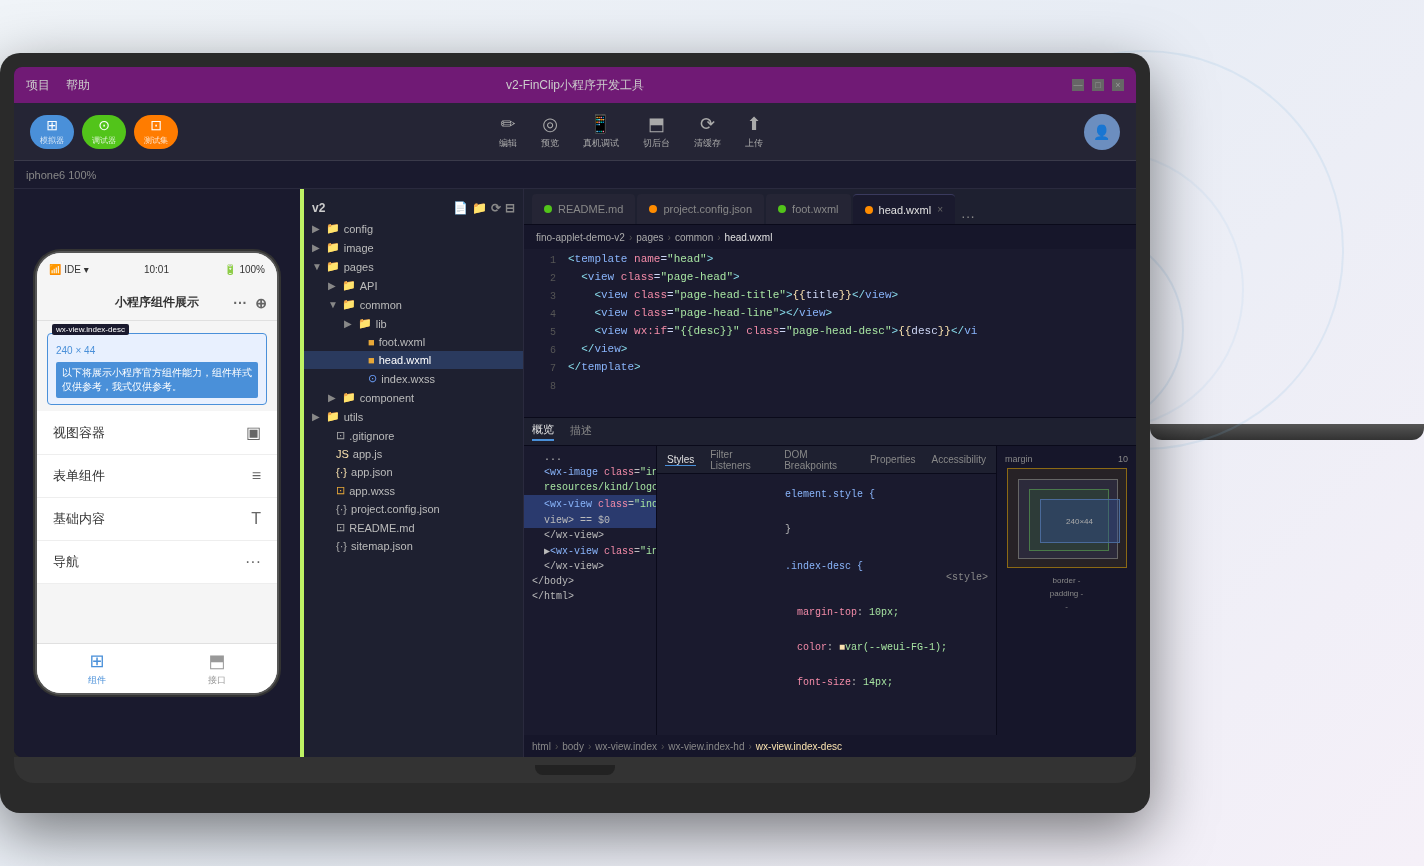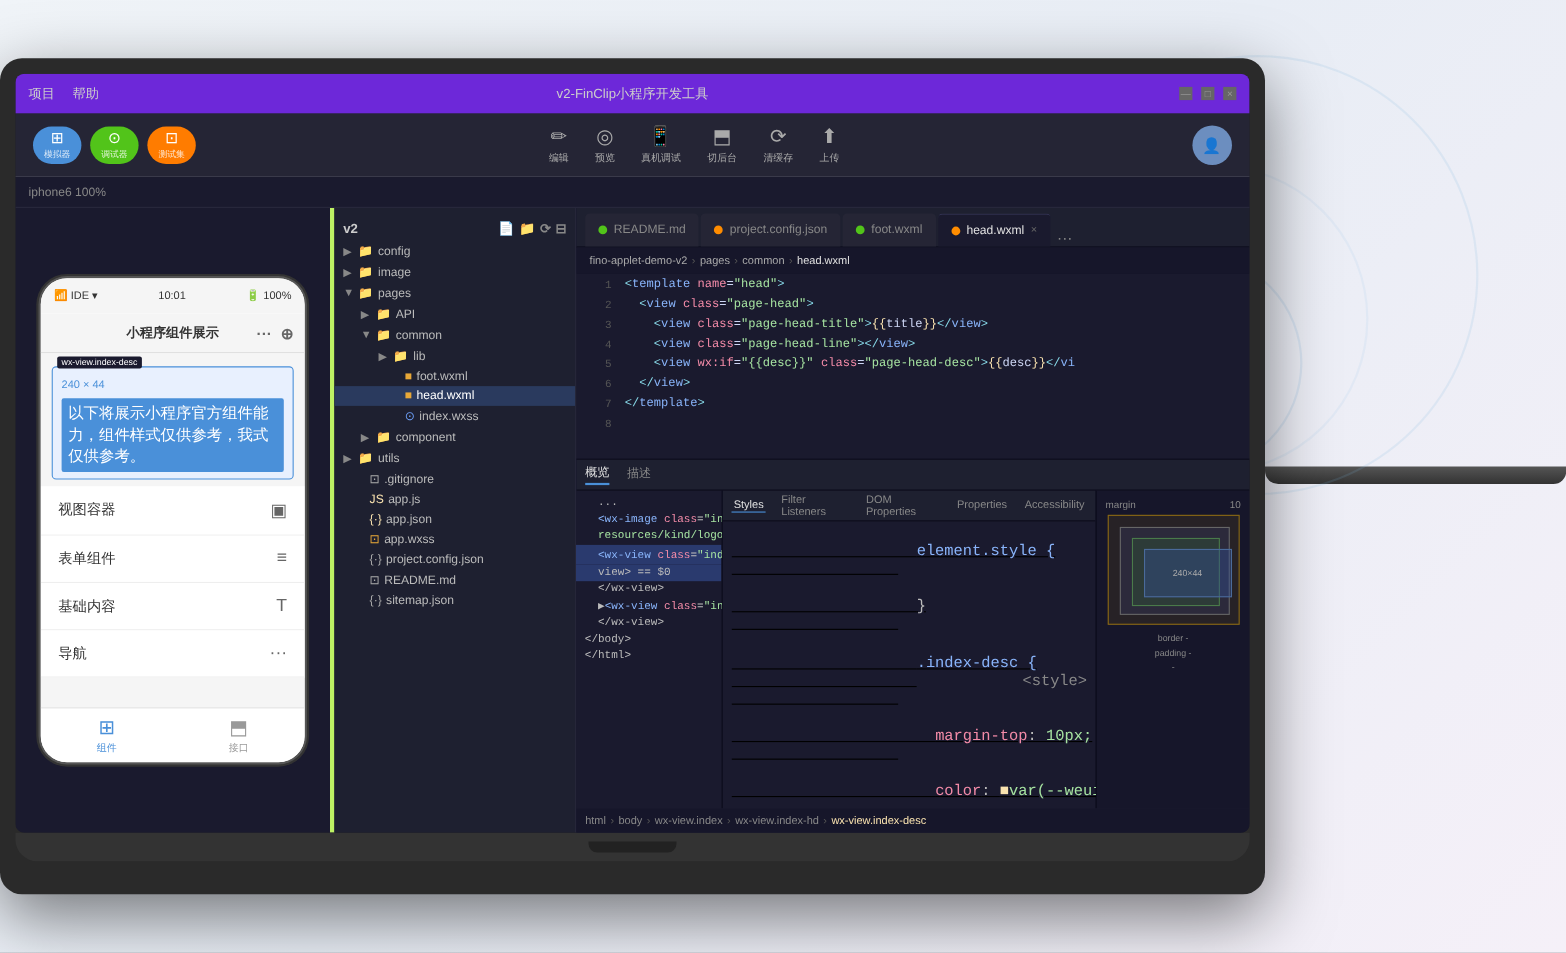--- a/index.html
+++ b/index.html
@@ -63,21 +63,21 @@
       width: 100%;
       height: 100%;
       background: #1e1e2e;
       display: flex;
       flex-direction: column;
     }
 
     
     .title-bar {
       height: 36px;
-      background: #6d28d9;
+      background: #701a75;
       display: flex;
       align-items: center;
       padding: 0 12px;
       flex-shrink: 0;
       position: relative;
     }
     .title-bar-menu {
       display: flex;
       gap: 16px;
       color: #ccc;
@@ -271,32 +271,33 @@
       border-radius: 2px;
     }
     .phone-highlight-size {
       font-size: 10px;
       color: #4a90d9;
       display: inline-block;
     }
     .phone-highlight-text {
       background: #4a90d9;
       color: white;
-      font-size: 14px;
+      font-size: 10px;
       padding: 4px 6px;
       margin-top: 4px;
       border-radius: 2px;
       line-height: 1.4;
     }
 
     .phone-list-item {
       padding: 12px 16px;
       background: white;
       border-bottom: 1px solid #eee;
       display: flex;
+      align-items: center;
       justify-content: space-between;
       font-size: 13px;
       color: #333;
     }
     .phone-list-icon { color: #666; font-size: 16px; }
 
     .phone-bottom-nav {
       height: 50px;
       background: white;
       border-top: 1px solid #e0e0e0;
@@ -561,22 +562,21 @@
       gap: 4px;
       color: #666;
       font-size: 9px;
     }
 
     .styles-rules {
       flex: 1;
       overflow-y: auto;
       padding: 4px 8px;
       font-family: 'Courier New', monospace;
-      font-size: 14px;
-      text-decoration: underline;
+      font-size: 10px;
     }
     .style-rule { color: #bbb; margin-bottom: 2px; white-space: pre; }
     .style-selector { color: #89b4fa; }
     .style-prop { color: #f38ba8; }
     .style-val { color: #a6e3a1; }
     .style-source { color: #888; float: right; }
 
     
     .box-model {
       width: 140px;
@@ -987,21 +987,21 @@
                 <div class="html-tree-line">  ▶<span style="color:#89b4fa">&lt;wx-view</span> <span style="color:#f38ba8">class</span>=<span style="color:#a6e3a1">"index-bd"</span>&gt;...&lt;/wx-view&gt;</div>
                 <div class="html-tree-line">  &lt;/wx-view&gt;</div>
                 <div class="html-tree-line">&lt;/body&gt;</div>
                 <div class="html-tree-line">&lt;/html&gt;</div>
               </div>
 
               <div class="styles-panel">
                 <div class="styles-tabs">
                   <span class="styles-tab active">Styles</span>
                   <span class="styles-tab">Filter Listeners</span>
-                  <span class="styles-tab">DOM Properties</span>
+                  <span class="styles-tab">DOM Breakpoints</span>
                   <span class="styles-tab">Properties</span>
                   <span class="styles-tab">Accessibility</span>
                 </div>
                 <div class="styles-rules">
                   <div class="style-rule">
                     <span class="style-selector">element.style {</span>
                   </div>
                   <div class="style-rule">
                     <span>}</span>
                   </div>

